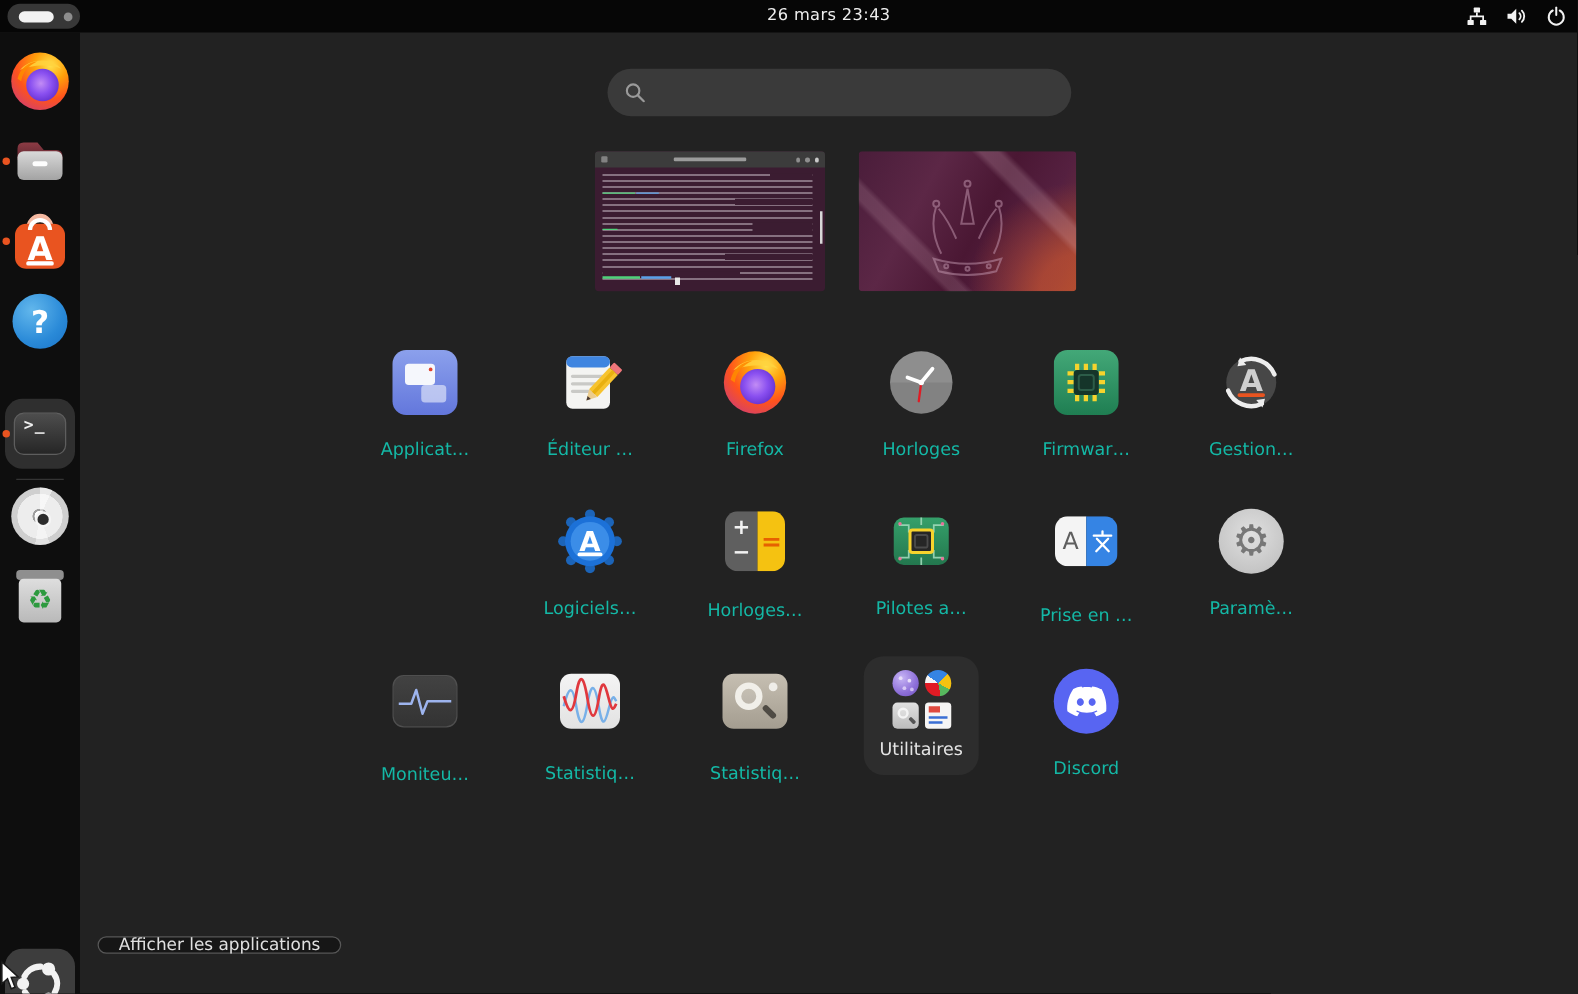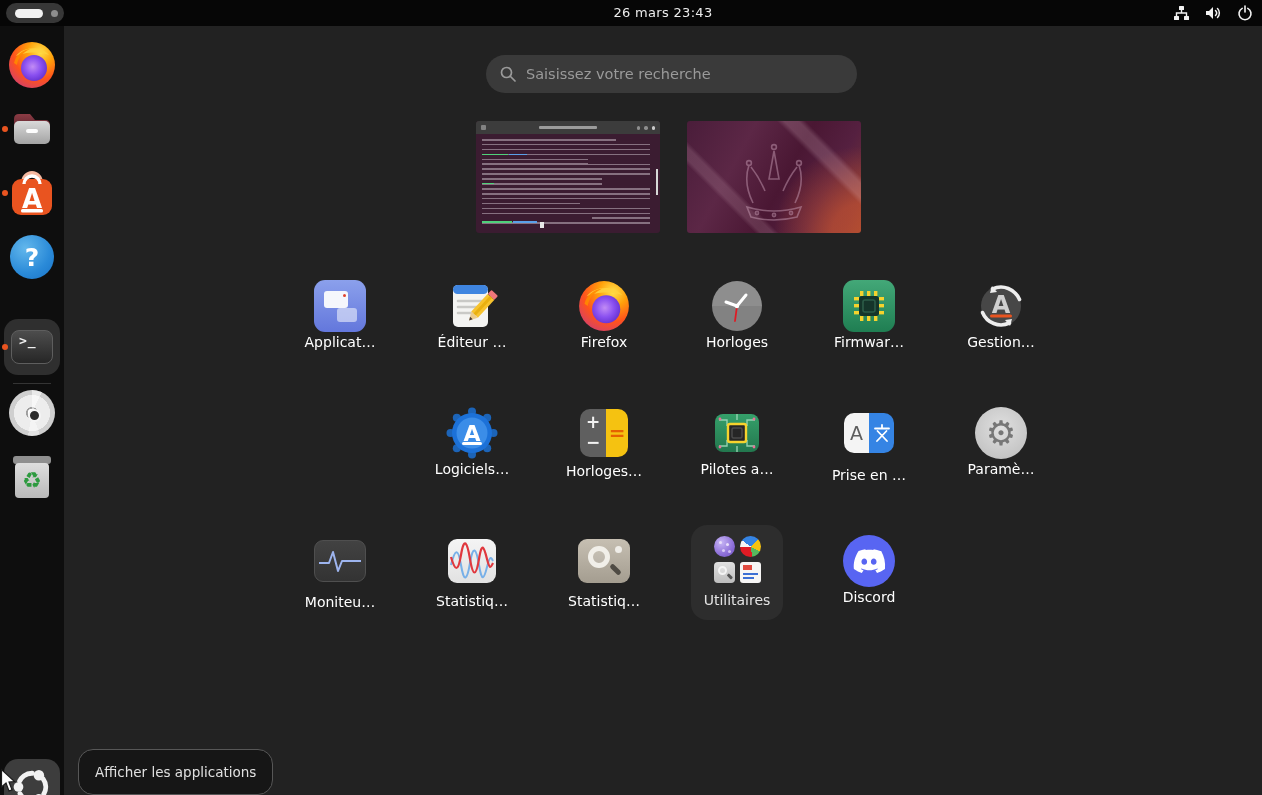--- a/index.html
+++ b/index.html
@@ -80,21 +80,21 @@
     background:
       radial-gradient(circle at 100% 100%, rgba(222,92,46,.55) 0 14%, transparent 42%),
       linear-gradient(118deg, #4a1d3a 0%, #5c2746 30%, #4a1733 55%, #552040 75%, #6d2f3c 92%, #7e3b33 100%); }
   #thumb-wall .streak1 { position:absolute; left:-30px; bottom:-40px; width:150px; height:150px;
     background:linear-gradient(45deg, transparent 46%, rgba(255,220,230,.14) 48% 52%, transparent 54%); }
   #thumb-wall .streak2 { position:absolute; right:-20px; top:-30px; width:120px; height:120px;
     background:linear-gradient(45deg, transparent 44%, rgba(255,220,230,.18) 47% 53%, transparent 56%); }
 
   
   .app { position:absolute; width:120px; text-align:center; }
-  .app .lbl { margin-top:2px; color:#ffffff; font-size:14px; white-space:nowrap; }
+  .app .lbl { margin-top:20px; color:#14b8a6; font-size:14px; white-space:nowrap; }
   .ic { width:52px; height:52px; margin:0 auto; position:relative; }
 
   .ic-apps { border-radius:11px; background:linear-gradient(180deg,#8ba0ec,#6377dc); }
   .ic-apps .w1 { position:absolute; left:10px; top:11px; width:24px; height:17px; background:#f5f7fc; border-radius:3px; }
   .ic-apps .w1::after { content:""; position:absolute; right:2.5px; top:2.5px; width:3px; height:3px; border-radius:50%; background:#e0432f; }
   .ic-apps .w2 { position:absolute; right:9px; bottom:10px; width:20px; height:14px; background:rgba(236,240,252,.6); border-radius:3px; }
 
   .ic-clock { border-radius:50%; }
 
   .ic-calc { border-radius:10px; overflow:hidden; display:flex; width:48px; height:48px; margin-top:2px; }
@@ -130,21 +130,21 @@
   .mini-disk .ring { position:absolute; left:4px; top:4px; width:9px; height:9px; border-radius:50%; border:2.5px solid #f4f4f4; background:rgba(255,255,255,.2); }
   .mini-disk .hnd { position:absolute; left:13px; top:13px; width:6px; height:2.5px; background:#555; border-radius:1px; transform:rotate(45deg); }
   .mini-doc { border-radius:3px; background:#f6f5f4; }
   .mini-doc .red { position:absolute; left:3px; top:3px; width:9px; height:5px; background:#e04a3f; }
   .mini-doc .l1, .mini-doc .l2 { position:absolute; left:3px; height:2px; background:#3b6fd4; }
   .mini-doc .l1 { top:11px; width:15px; }
   .mini-doc .l2 { top:15px; width:11px; }
   #folder-tile .lbl { margin-top:9px; color:#e4e4e4; font-size:14px; }
 
   
-  #tooltip { position:absolute; left:78px; top:749px; height:46px; padding:0 16px; background:#161616; border:1px solid #575757;
+  #tooltip { position:absolute; left:78px; top:749px; height:14px; padding:0 16px; background:#161616; border:1px solid #575757;
     border-radius:15px; color:#e0e0e0; font-size:13.5px; display:flex; align-items:center; white-space:nowrap; z-index:60; }
 
   #cursor { position:absolute; left:0px; top:768px; z-index:100; }
 </style>
 </head>
 <body>
 
 <svg width="0" height="0" style="position:absolute">
   <defs>
     <radialGradient id="ffo" cx="68%" cy="22%" r="95%">
@@ -284,21 +284,20 @@
         </svg>
       </div>
     </div>
   </div>
 
   <div id="search">
     <svg width="16" height="16" viewBox="0 0 16 16">
       <circle cx="6.5" cy="6.5" r="5" fill="none" stroke="#9a9a9a" stroke-width="1.7"></circle>
       <path d="M10.5 10.5L15 15" stroke="#9a9a9a" stroke-width="1.7" stroke-linecap="round"></path>
     </svg>
-    <input type="text" placeholder="Saisissez votre recherche" style="">
   </div>
 
   <div class="thumb" id="thumb-term">
     <div class="tbar">
       <span class="sq"></span>
         <span class="ttl"></span>
       <span class="btns">
           <i></i>
           <i></i>
           <i style="background:#c9c9c9"></i>

